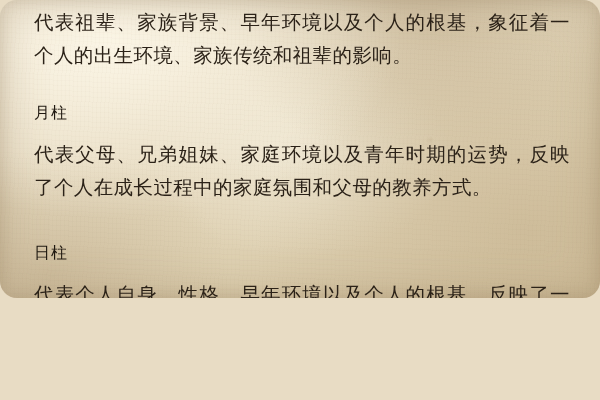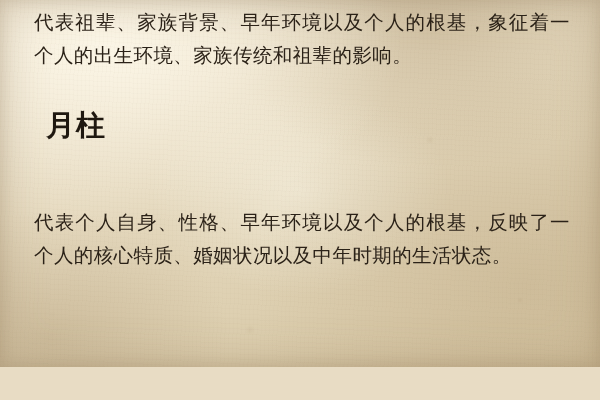--- a/index.html
+++ b/index.html
@@ -9,32 +9,33 @@
   body {
     width: 600px;
     height: 400px;
     overflow: hidden;
     font-family: "Liberation Serif", "DejaVu Serif", serif;
     background: #e8dcc4;
   }
   #page {
     position: relative;
     width: 600px;
-    height: 367px;
+    height: 298px;
     box-sizing: border-box;
     overflow: hidden;
     
     background-color: #e3d7bd;
     background-image:
       radial-gradient(ellipse 420px 260px at 18% 12%, rgba(255,250,236,0.85) 0%, rgba(255,250,236,0.0) 70%),
       radial-gradient(ellipse 380px 300px at 88% 78%, rgba(196,176,141,0.55) 0%, rgba(196,176,141,0.0) 72%),
       radial-gradient(ellipse 300px 200px at 72% 8%, rgba(176,154,118,0.38) 0%, rgba(176,154,118,0.0) 70%),
       radial-gradient(ellipse 260px 180px at 8% 92%, rgba(176,154,118,0.40) 0%, rgba(176,154,118,0.0) 70%),
       radial-gradient(ellipse 200px 140px at 50% 52%, rgba(255,252,240,0.45) 0%, rgba(255,252,240,0.0) 75%),
       linear-gradient(160deg, #efe6d2 0%, #e6dac0 38%, #ddcfb0 70%, #d6c6a3 100%);
+    border-radius: 17px;
   }
   
   #grain {
     position: absolute;
     inset: 0;
     pointer-events: none;
     opacity: 0.5;
     background-image:
       repeating-linear-gradient(92deg, rgba(150,128,95,0.05) 0px, rgba(150,128,95,0.05) 1px, rgba(255,255,255,0) 1px, rgba(255,255,255,0) 4px),
       repeating-linear-gradient(3deg, rgba(120,100,72,0.035) 0px, rgba(120,100,72,0.035) 1px, rgba(255,255,255,0) 1px, rgba(255,255,255,0) 5px),
@@ -61,26 +62,26 @@
   .para {
     font-size: 19.5px;
     line-height: 33px;
     color: #2b2218;
     letter-spacing: 0.4px;
     text-align: justify;
     margin: 0;
     font-weight: 500;
   }
   .heading {
-    font-size: 29px;
+    font-size: 16px;
     line-height: 30px;
-    font-weight: bold;
+    font-weight: normal;
     color: #1f1810;
     letter-spacing: 1px;
-    margin: 12px;
+    margin: 0;
   }
   .sp-lg { height: 26px; }
   .sp-sm { height: 10px; }
   .sp-xl { height: 34px; }
 </style>
 </head>
 <body>
 
 <div id="page">
   <div id="grain"></div>
@@ -89,22 +90,24 @@
   <div id="content">
 
     <p class="para">代表祖辈、家族背景、早年环境以及个人的根基，象征着一个人的出生环境、家族传统和祖辈的影响。</p>
 
     <div class="sp-lg"></div>
 
     <h2 class="heading">月柱</h2>
 
     <div class="sp-sm"></div>
 
+    <p class="para">代表父母、兄弟姐妹、家庭环境以及青年时期的运势，反映了个人在成长过程中的家庭氛围和父母的教养方式。</p>
 
     <div class="sp-xl"></div>
 
+    <h2 class="heading">日柱</h2>
 
     <div class="sp-sm"></div>
 
     <p class="para">代表个人自身、性格、早年环境以及个人的根基，反映了一个人的核心特质、婚姻状况以及中年时期的生活状态。</p>
 
   </div>
 </div>
 
 </body></html>

